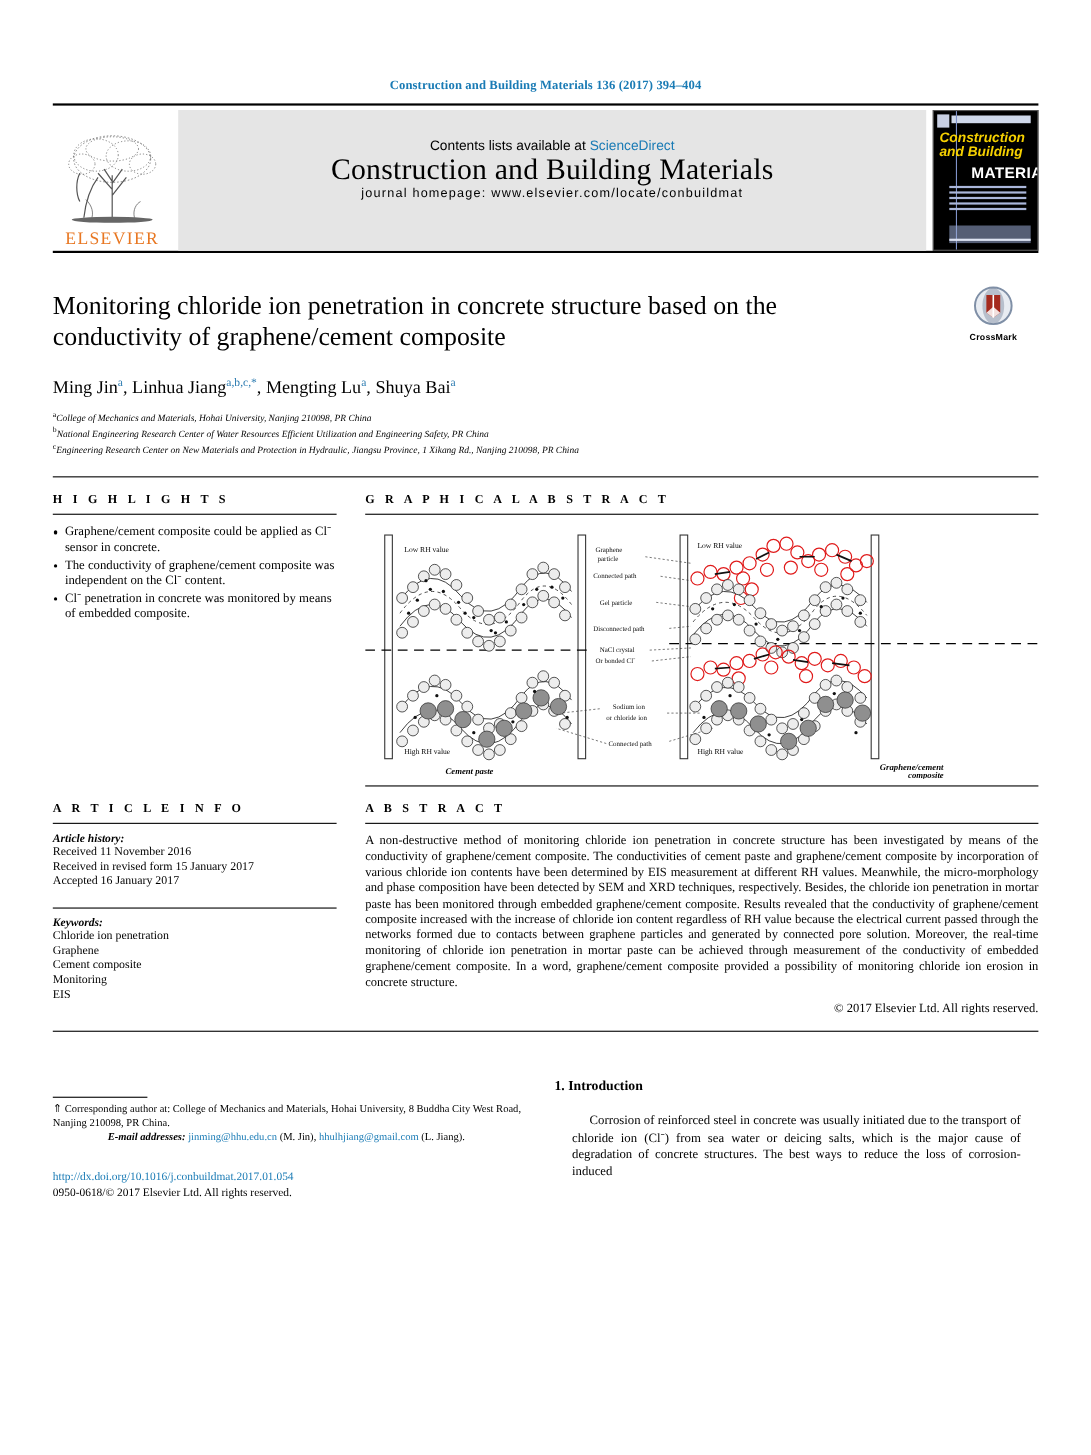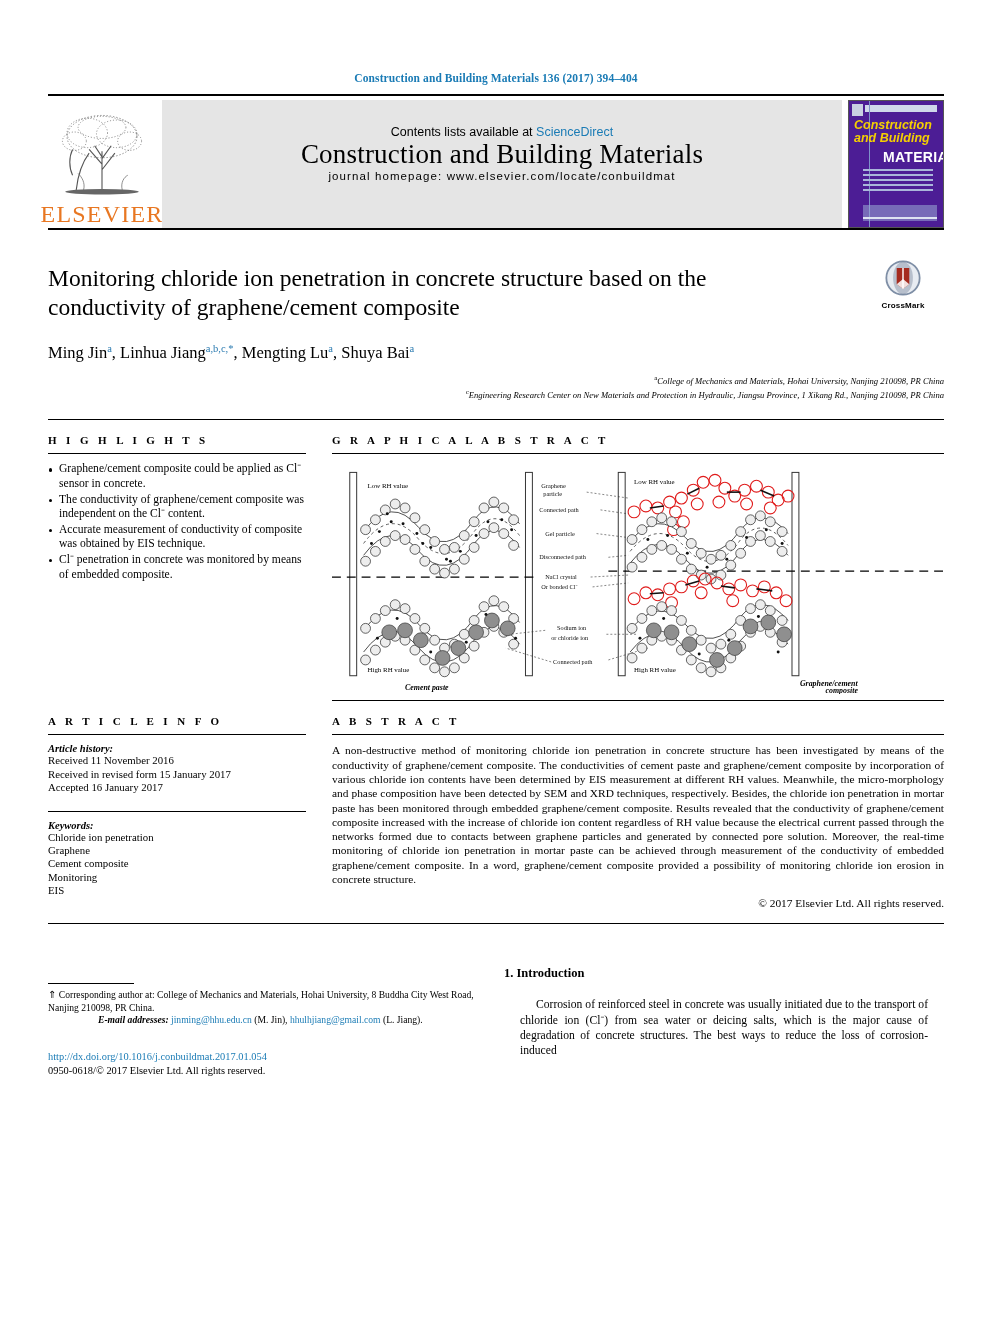--- a/index.html
+++ b/index.html
@@ -31,38 +31,38 @@
   .masthead {
     display:flex; align-items:stretch; height: 128px; margin-top: 4px;
   }
   .elsevier-logo {
     width: 108px; flex:0 0 108px; display:flex; flex-direction:column;
     align-items:center; justify-content:flex-end; padding-bottom:2px;
   }
   .elsevier-tree { width: 94px; height: 92px; }
   .elsevier-word {
     font-family:"Liberation Serif", serif;
-    color:#E87722; font-size:24px; letter-spacing:1.2px; line-height:1;
+    color:#E87722; font-size:16px; letter-spacing:1.2px; line-height:1;
     margin-top:1px; font-weight:400;
   }
   .journal-band {
     flex:1 1 auto; background:#e5e5e5; margin-left:6px; margin-right:6px;
     display:flex; flex-direction:column; align-items:center; justify-content:flex-start;
     padding: 25px 0 9px 0;
   }
   .contents-line { font-size:12.5px; font-family:"Liberation Sans", sans-serif; }
   .sciencedirect { color:#2a7ab0; }
   .journal-name {
     font-size:27px; font-family:"Liberation Serif", serif; letter-spacing:.2px;
   }
   .journal-homepage {
     font-size:11.5px; font-family:"Liberation Sans", sans-serif; letter-spacing:1.1px;
   }
   .cover {
-    width: 96px; flex:0 0 96px; border:1px solid #555; background:#4c1d95;
+    width: 96px; flex:0 0 96px; border:1px solid #555; background:#000000;
     position:relative; overflow:hidden;
   }
   .cover-topbar { position:absolute; top:4px; left:16px; right:6px; height:7px; background:#cfd8ea; }
   .cover-corner { position:absolute; top:3px; left:3px; width:11px; height:12px; background:#c8cfe2; }
   .cover-stripe { position:absolute; top:0; bottom:0; left:20px; width:1px; background:#7f92c9; }
   .cover-t1 { position:absolute; top:18px; left:5px; right:3px; color:#f5d000; font-family:"Liberation Sans", sans-serif;
               font-weight:bold; font-style:italic; font-size:12.5px; line-height:13px; }
   .cover-t2 { position:absolute; top:48px; left:5px; right:3px; color:#ffffff; font-family:"Liberation Sans", sans-serif;
               font-weight:bold; font-size:14px; letter-spacing:.3px;padding-left:29px; }
   .cover-block { position:absolute; top:68px; left:14px; right:10px; height:30px; }
@@ -74,21 +74,21 @@
   .title-block { margin: 34px 48px 0 48px; position:relative; }
   .art-title {
     font-size: 23.5px; line-height: 29px; font-family:"Liberation Serif", serif;
     max-width: 760px; font-weight:400;
   }
   .crossmark { position:absolute; right:0; top:-4px; width:82px; text-align:center; }
   .crossmark-badge { width:36px; height:36px; margin:0 auto; }
   .crossmark-label { font-size:8px; font-family:"Liberation Sans",sans-serif; font-weight:bold; margin-top:1px; letter-spacing:.2px;}
   .authors { font-size:16.5px; margin-top:20px; font-family:"Liberation Serif",serif; }
   .authors sup { font-size:10.5px; color:#2a7ab0; }
-  .affil { margin-top:10px;text-align:right; }
+  .affil { margin-top:10px; }
   .affil div { font-size:8.6px; font-style:italic; line-height:11.6px; font-family:"Liberation Serif",serif; }
   .affil sup { font-style:normal; font-size:7px; }
 
   
   .section-rule-top { margin: 18px 48px 0 48px; border-top:1px solid #000; }
   .cols { margin: 0 48px; display:flex; gap:26px; }
   .col-left { width: 258px; flex:0 0 258px; }
   .col-right { flex:1 1 auto; }
   .sec-head {
     font-family:"Liberation Serif", serif; font-weight:bold; font-size:11px;
@@ -229,34 +229,34 @@
 
     <div class="authors">
       <span><span>Ming Jin</span><sup>a</sup></span>,
       <span><span>Linhua Jiang</span><sup>a,b,c,*</sup></span>,
       <span><span>Mengting Lu</span><sup>a</sup></span>,
       <span><span>Shuya Bai</span><sup>a</sup></span>
     </div>
 
     <div class="affil">
       <div><sup>a</sup><span>College of Mechanics and Materials, Hohai University, Nanjing 210098, PR China</span></div>
+      <div><sup>b</sup><span>National Engineering Research Center of Water Resources Efficient Utilization and Engineering Safety, PR China</span></div>
       <div><sup>c</sup><span>Engineering Research Center on New Materials and Protection in Hydraulic, Jiangsu Province, 1 Xikang Rd., Nanjing 210098, PR China</span></div>
     </div>
   </div>
 
   <div class="section-rule-top"></div>
 
   <div class="cols">
     <div class="col-left">
       <div class="sec-head">H I G H L I G H T S</div>
       <div class="sec-rule"></div>
       <ul class="highlights">
         <li>Graphene/cement composite could be applied as Cl⁻ sensor in concrete.</li>
         <li>The conductivity of graphene/cement composite was independent on the Cl⁻ content.</li>
-        <li>Accurate measurement of conductivity of composite was obtained by EIS technique.</li>
         <li>Cl⁻ penetration in concrete was monitored by means of embedded composite.</li>
       </ul>
     </div>
 
     <div class="col-right">
       <div class="sec-head">G R A P H I C A L   A B S T R A C T</div>
       <div class="sec-rule"></div>
 
       <div class="ga-figure">
         <svg class="ga-svg" viewBox="0 0 620 232">

